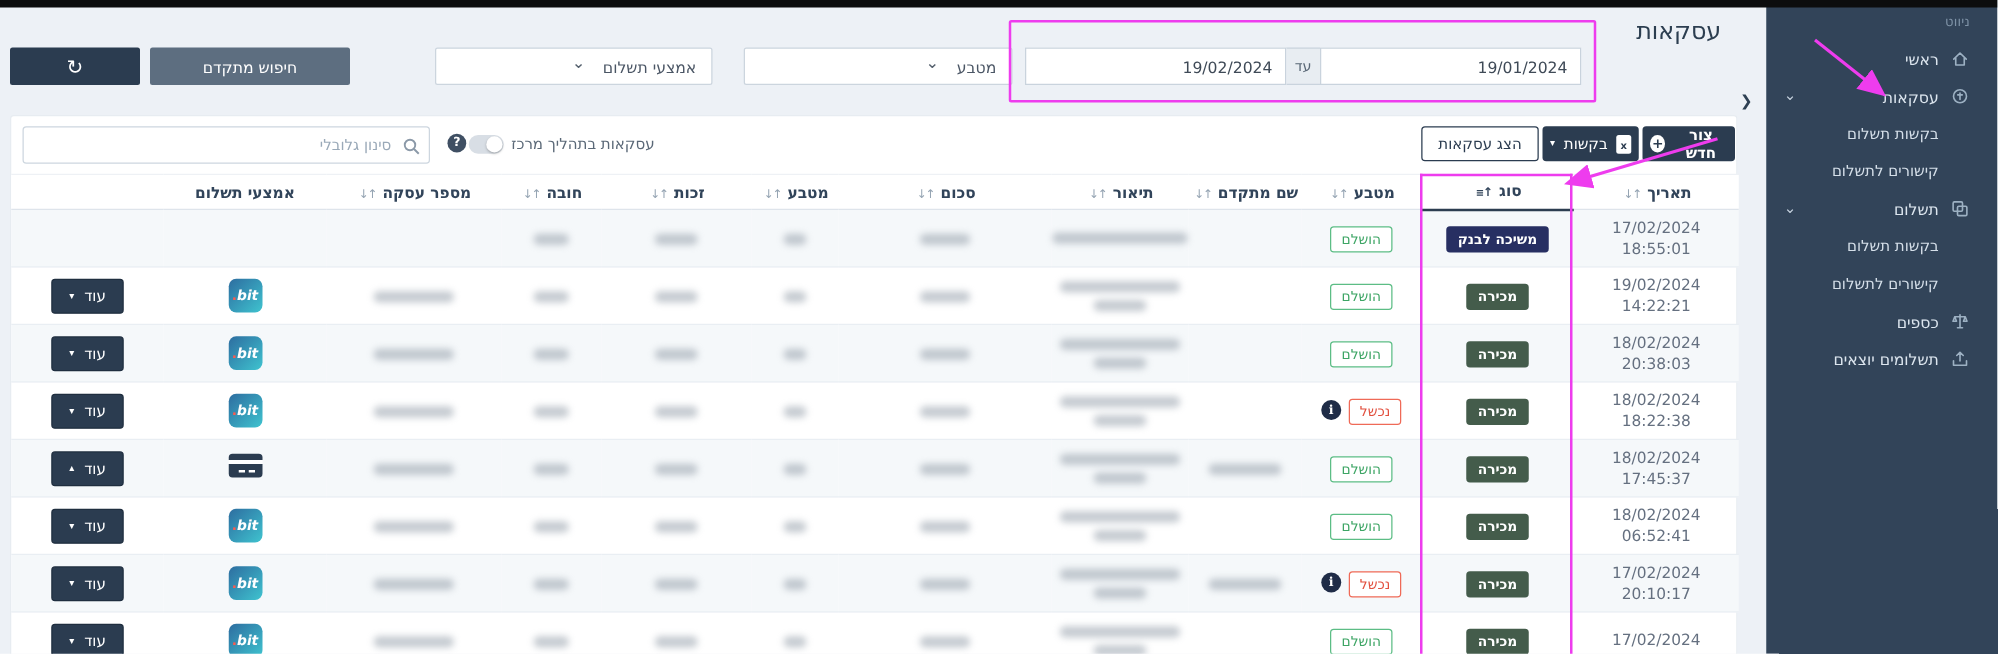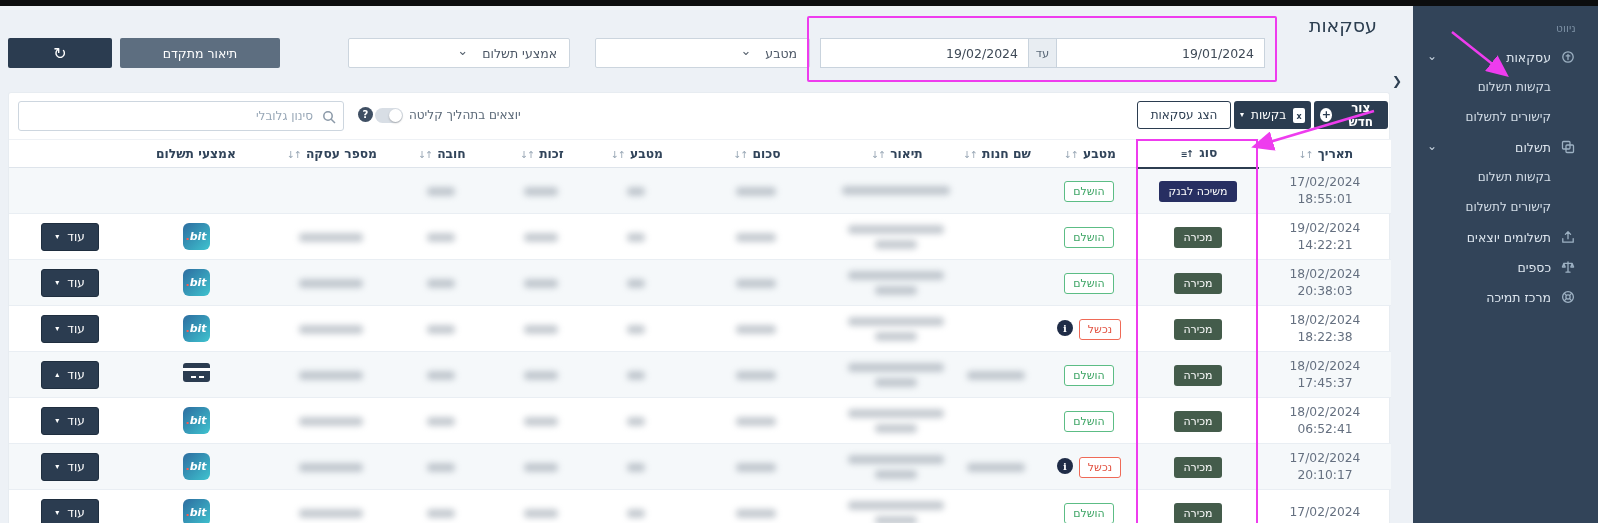--- a/index.html
+++ b/index.html
@@ -7,21 +7,21 @@
   html,body{margin:0;padding:0}
   body{
     width:1598px;height:523px;overflow:hidden;position:relative;
     background:#edf1f6;direction:rtl;
     font-family:"DejaVu Sans","Liberation Sans",sans-serif;
   }
   
   .topbar{position:absolute;top:0;left:0;width:1598px;height:6px;background:#0c0d0e;z-index:8}
 
   
-  .sidebar{position:absolute;top:0;right:0;width:185px;height:523px;background:var(--sidebg);z-index:2;padding-top:10px}
+  .sidebar{position:absolute;top:0;right:0;width:185px;height:523px;background:var(--sidebg);z-index:2;}
   .side-section{font-size:10.5px;color:#7e92a6;padding:12px 22px 8px;letter-spacing:.2px}
   .side-item{height:30px;display:flex;align-items:center;padding:0 22px 0 10px;color:#dde6ef;font-size:12.5px;position:relative;cursor:pointer;white-space:nowrap}
   .side-item .s-icon{width:16px;height:16px;margin-left:9px;color:#9db1c3;flex:none;display:inline-flex}
   .side-item .s-icon svg{width:16px;height:16px;stroke:#9db1c3;fill:none;stroke-width:1.3;stroke-linecap:round;stroke-linejoin:round}
   .side-item.sub{padding-right:47px;font-size:12px;color:#d5dfe9}
   .side-item .chev{position:absolute;left:14px;top:45%;transform:translateY(-50%);font-size:12px;color:#c6d2de;line-height:1}
   .collapse-handle{position:absolute;left:1392px;top:74px;z-index:3;font-size:12px;color:#2e4053;cursor:pointer}
 
   
   .main{position:absolute;left:0;top:6px;width:1390px;height:517px}
@@ -60,21 +60,21 @@
   .table-wrap{position:absolute;left:0;top:46px;width:1382px}
   table{table-layout:fixed;border-collapse:collapse;width:1380px;direction:rtl}
   thead th{height:28px;font-size:12.3px;color:#31445a;font-weight:bold;border-bottom:1px solid #dee4eb;border-top:1px solid #eef1f5;background:#fff;white-space:nowrap}
   thead th.sorted{border-bottom:2px solid #2c3d50}
   .h-sort{font-size:9.5px;color:#94a3b2;letter-spacing:-1px;margin-left:2px;margin-right:5px;font-weight:normal}
   .h-sort.active{color:#31445a;font-weight:bold;letter-spacing:0}
   .h-sort.active .bars{font-size:8px;letter-spacing:-1px}
   tbody td{height:46px;border-bottom:1px solid #e9eef3;text-align:center;vertical-align:middle;padding:0}
   tbody tr:nth-child(odd) td{background:#f5f8fa}
   .d1,.d2{font-size:12.3px;color:#657080;line-height:17px}
-  .badge-type{display:inline-block;padding:4px 9px;border-radius:3px;color:#fff;font-size:11px;font-weight:normal;white-space:nowrap}
+  .badge-type{display:inline-block;padding:4px 9px;border-radius:3px;color:#fff;font-size:11px;font-weight:bold;white-space:nowrap}
   .badge-type.bank{background:#272f62}
   .badge-type.sale{background:#445c4b}
   .badge-status{display:inline-block;padding:3px 8px;border-radius:3px;font-size:11px;border:1px solid;background:#fff;white-space:nowrap}
   .badge-status.success{border-color:#5cbd85;color:#3ea565}
   .badge-status.failed{border-color:#ef6a57;color:#e2503f}
   .info-i{display:inline-flex;width:16px;height:16px;border-radius:50%;background:#1f2c47;color:#fff;font-size:10px;font-weight:bold;align-items:center;justify-content:center;font-family:"DejaVu Serif",serif;margin-right:6px;vertical-align:middle}
   .blur{display:inline-block;height:9px;border-radius:4px;background:#8c97a3;filter:blur(3px);opacity:.5;vertical-align:middle}
   .desc-lines{display:flex;flex-direction:column;align-items:center;gap:6px}
   .bit-tile{display:inline-flex;width:27px;height:27px;border-radius:6px;background:linear-gradient(135deg,#2d6da0,#3fc3cf);color:#fff;font-size:11px;font-weight:bold;font-style:italic;align-items:center;justify-content:center;line-height:1}
   .bit-tile .dot{color:#ff5a4e;font-style:normal}
@@ -92,20 +92,28 @@
 <body>
 
 <div class="topbar"></div>
 
 <aside class="sidebar">
   <div class="side-section">ניווט</div>
   <nav id="sidebar-items">
       <div class="side-item">
         <span class="s-icon">
           <svg viewBox="0 0 16 16">
+            <path d="M3 8.3 8 3.4l5 4.9M4.6 7.6V13h6.8V7.6"></path>
+          </svg>
+        </span>
+        <span>ראשי</span>
+      </div>
+      <div class="side-item">
+        <span class="s-icon">
+          <svg viewBox="0 0 16 16">
             <circle cx="8" cy="8" r="5.2"></circle>
             <path d="M8 5.4v5.2M6.2 6.9h3.6"></path>
           </svg>
         </span>
         <span>עסקאות</span>
         <span class="chev">⌄</span>
       </div>
       <div class="side-item sub">
         <span>בקשות תשלום</span>
       </div>
@@ -124,54 +132,44 @@
       </div>
       <div class="side-item sub">
         <span>בקשות תשלום</span>
       </div>
       <div class="side-item sub">
         <span>קישורים לתשלום</span>
       </div>
       <div class="side-item">
         <span class="s-icon">
           <svg viewBox="0 0 16 16">
-            <path d="M2.8 9.6v3.6h10.4V9.6M8 9.8V3M5.4 5.4 8 2.8l2.6 2.6"></path>
+            <path d="M8 2.8v10.4M3.8 4.4h8.4M6 13.2h4M3.8 4.4 2.4 8h2.8zM12.2 4.4 10.8 8h2.8z"></path>
           </svg>
         </span>
-        <span>תשלומים יוצאים</span>
+        <span>כספים</span>
       </div>
       <div class="side-item">
         <span class="s-icon">
           <svg viewBox="0 0 16 16">
-            <path d="M8 2.8v10.4M3.8 4.4h8.4M6 13.2h4M3.8 4.4 2.4 8h2.8zM12.2 4.4 10.8 8h2.8z"></path>
+            <path d="M2.8 9.6v3.6h10.4V9.6M8 9.8V3M5.4 5.4 8 2.8l2.6 2.6"></path>
           </svg>
         </span>
-        <span>כספים</span>
-      </div>
-      <div class="side-item">
-        <span class="s-icon">
-          <svg viewBox="0 0 16 16">
-            <circle cx="8" cy="8" r="5.4"></circle>
-            <circle cx="8" cy="8" r="2.1"></circle>
-            <path d="M4.4 4.4l2 2M11.6 4.4l-2 2M4.4 11.6l2-2M11.6 11.6l-2-2"></path>
-          </svg>
-        </span>
-        <span>מרכז תמיכה</span>
+        <span>תשלומים יוצאים</span>
       </div>
     </nav>
 </aside>
 <span class="collapse-handle">❮</span>
 
 <main class="main">
   <h1 class="page-title">עסקאות</h1>
 
   <button class="btn btn-refresh">
     <span>↻</span>
   </button>
-  <button class="btn btn-advanced">תיאור מתקדם</button>
+  <button class="btn btn-advanced">חיפוש מתקדם</button>
 
   <div class="select select-payment">
     <span>אמצעי תשלום</span>
     <span class="sel-chev">⌄</span>
   </div>
   <div class="select select-currency">
     <span>מטבע</span>
     <span class="sel-chev">⌄</span>
   </div>
 
@@ -186,21 +184,21 @@
       <input placeholder="סינון גלובלי" style="">
       <span class="search-icon">
         <svg viewBox="0 0 14 14">
             <circle cx="6" cy="6" r="4.2"></circle>
             <line x1="9.2" y1="9.2" x2="13" y2="13"></line>
           </svg>
       </span>
     </div>
     <span class="help-icon">?</span>
     <span class="toggle"></span>
-    <span class="toggle-label">יוצאים בתהליך קליטה</span>
+    <span class="toggle-label">עסקאות בתהליך מרכז</span>
 
     <button class="btn btn-show-cols">הצג עסקאות</button>
     <button class="btn btn-excel">
       <span class="xls-doc">x</span>
       <span>בקשות</span>
       <span class="caret">▾</span>
     </button>
     <button class="btn btn-create">
       <span>צור חדש</span>
       <span class="plus-circle">+</span>
@@ -220,21 +218,21 @@
             <col style="width: 80px;">
             <col style="width: 140px;">
             <col style="width: 130px;">
             <col style="width: 122px;">
           </colgroup>
         <thead>
             <tr id="head-row">
               <th><span>תאריך</span><span class="h-sort">↑↓</span></th>
               <th class="sorted"><span>סוג</span><span class="h-sort active">↑<span class="bars">≡</span></span></th>
               <th><span>מטבע</span><span class="h-sort">↑↓</span></th>
-              <th><span>שם חנות</span><span class="h-sort">↑↓</span></th>
+              <th><span>שם מתקדם</span><span class="h-sort">↑↓</span></th>
               <th><span>תיאור</span><span class="h-sort">↑↓</span></th>
               <th><span>סכום</span><span class="h-sort">↑↓</span></th>
               <th><span>מטבע</span><span class="h-sort">↑↓</span></th>
               <th><span>זכות</span><span class="h-sort">↑↓</span></th>
               <th><span>חובה</span><span class="h-sort">↑↓</span></th>
               <th><span>מספר עסקה</span><span class="h-sort">↑↓</span></th>
               <th><span>אמצעי תשלום</span></th>
               <th><span></span></th>
             </tr>
           </thead>

